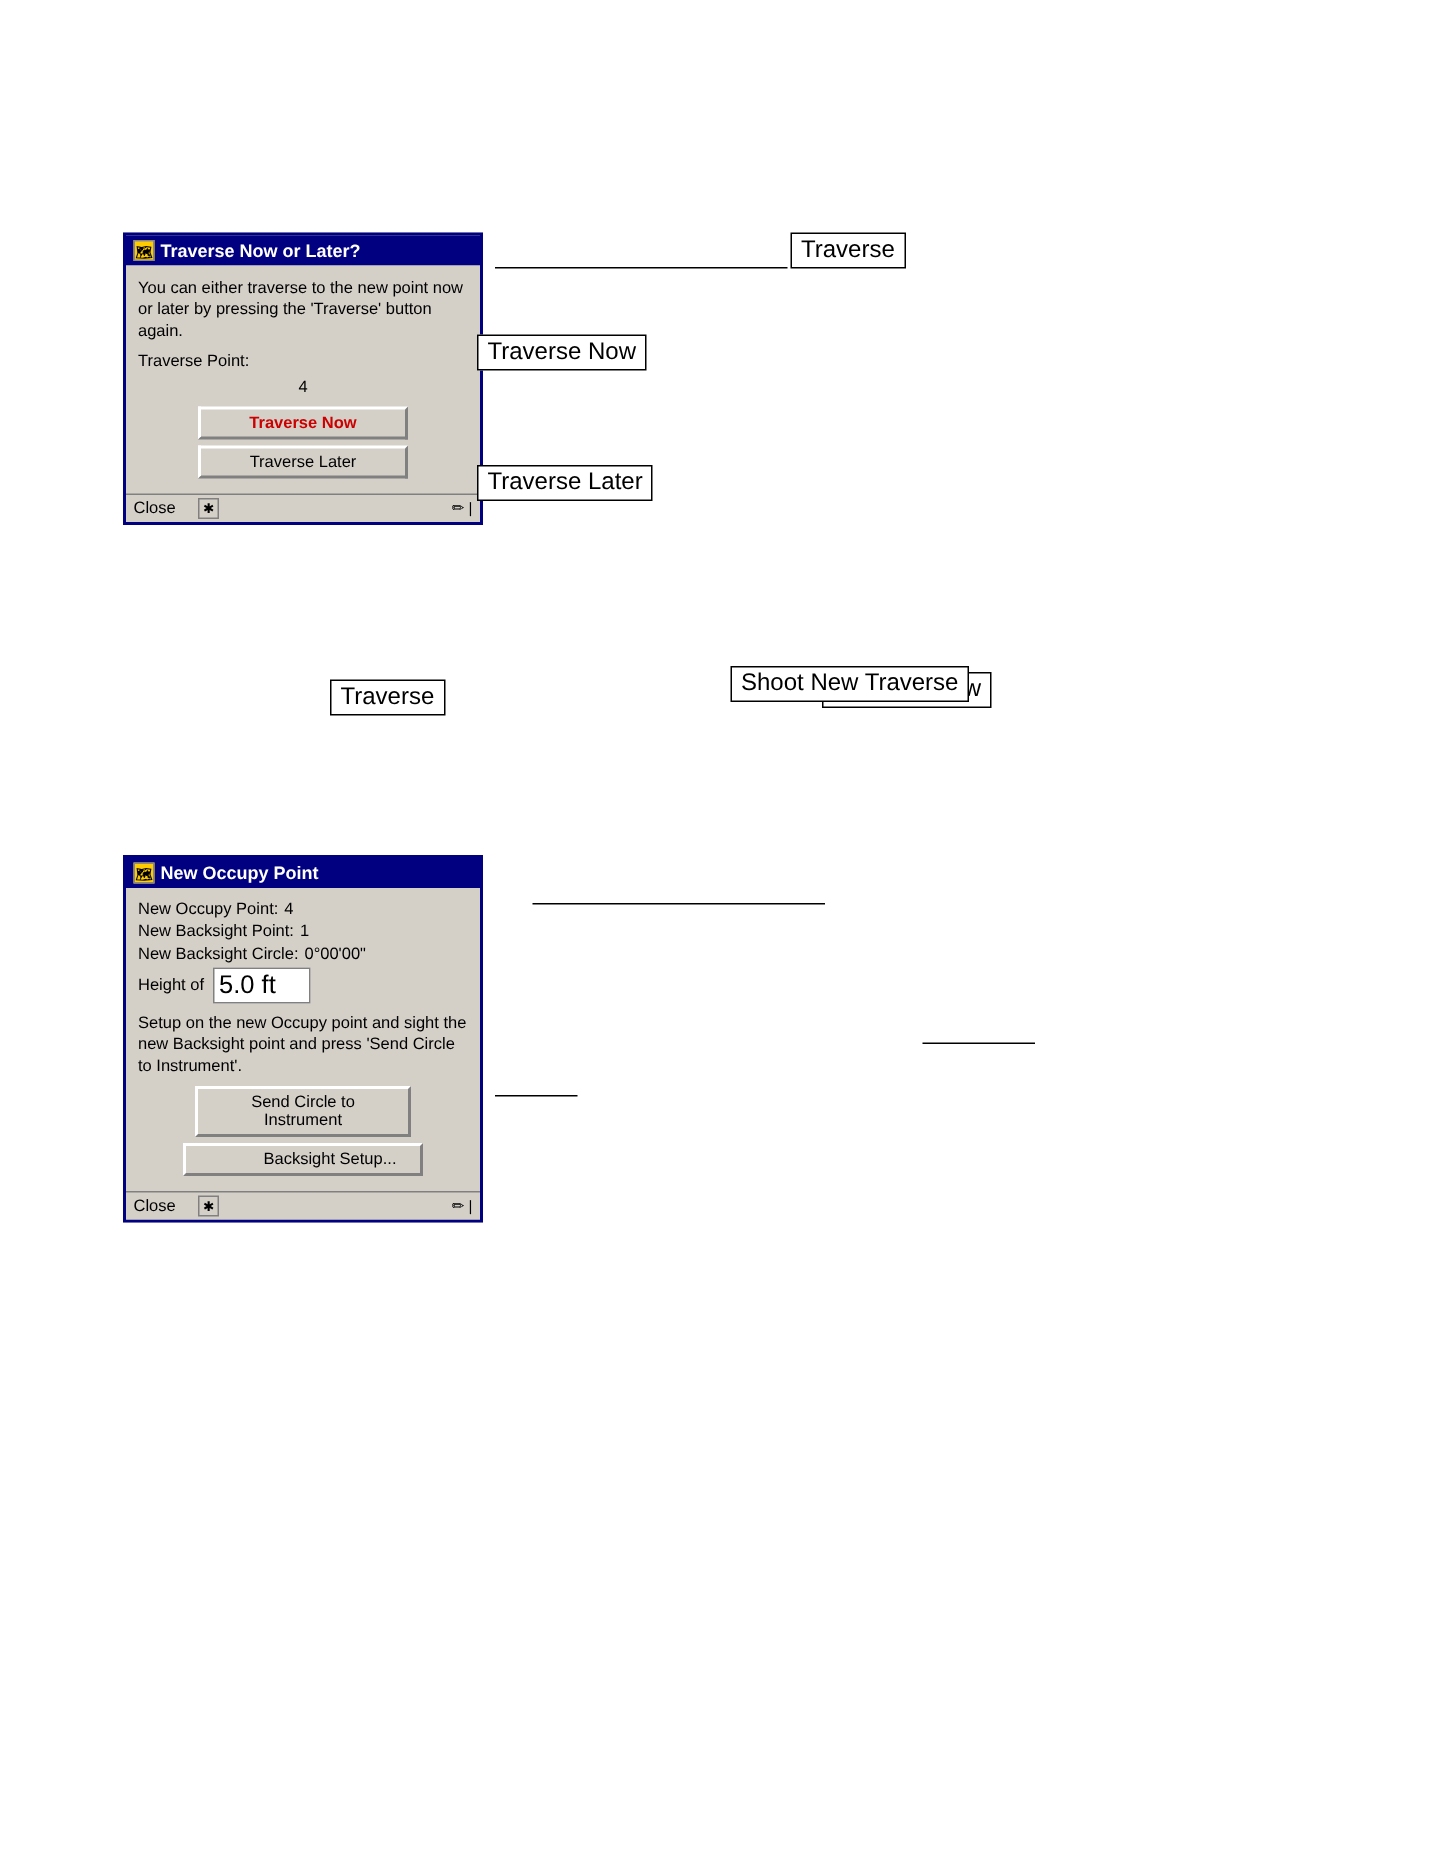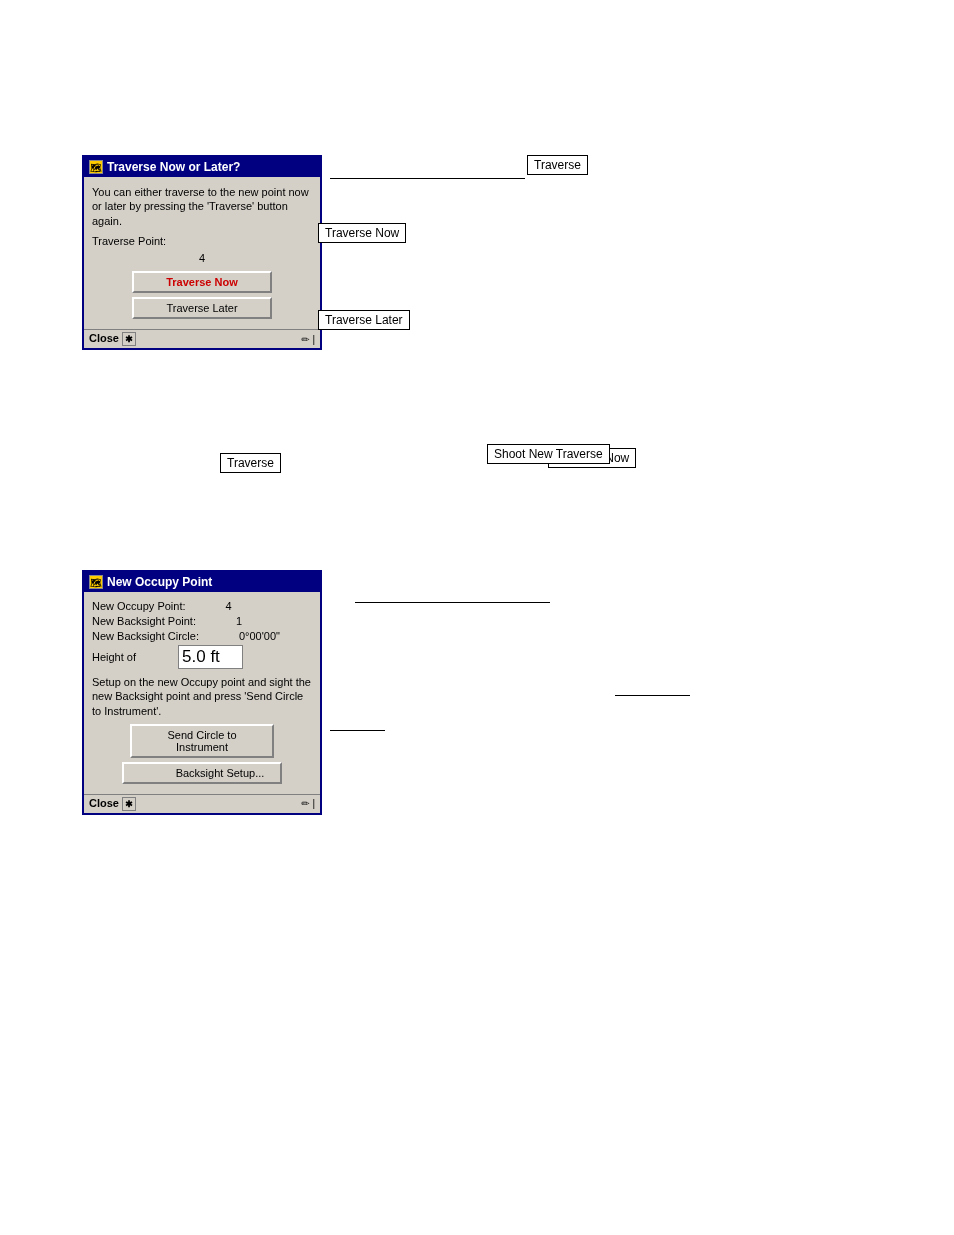--- a/index.html
+++ b/index.html
@@ -82,44 +82,43 @@
       border-top: 1px solid #808080;
       padding: 2px 5px;
       display: flex;
       align-items: center;
       justify-content: space-between;
     }
     .close-link {
       font-size: 11px;
       color: #000;
       display: flex;
-      align-items: flex-start;
-      gap: 3px;
-      font-weight: bold;
+      align-items: center;
+      gap: 15px;
     }
     .close-x {
       width: 14px;
       height: 14px;
       background: #d4d0c8;
       border: 1px solid #808080;
       font-size: 9px;
       display: inline-flex;
       align-items: center;
       justify-content: center;
     }
     .pencil-icon {
       font-size: 10px;
     }
 
     
     .anno-box {
       position: absolute;
       border: 1px solid #000;
       padding: 2px 6px;
-      font-size: 12px;
+      font-size: 16px;
       background: #fff;
       color: #000;
     }
 
     
     .h-line {
       position: absolute;
       height: 1px;
       background: #000;
     }
@@ -136,21 +135,20 @@
       padding: 1px 3px;
       font-size: 17px;
       width: 65px;
     }
 
     .field-row {
       display: flex;
       align-items: center;
       margin-bottom: 3px;
       font-size: 11px;
-      gap: 36px;
     }
     .field-label {
       flex: 0 0 auto;
     }
     .field-value {
       margin-left: 4px;
       font-size: 11px;
     }
   </style>
 </head>

